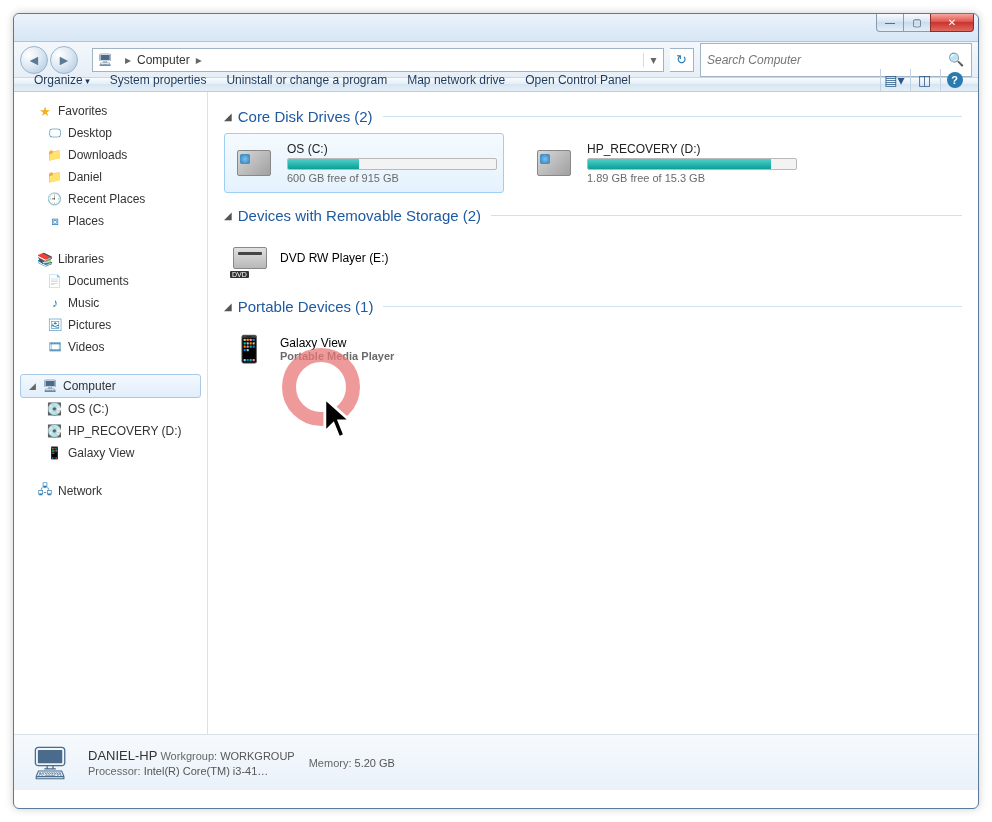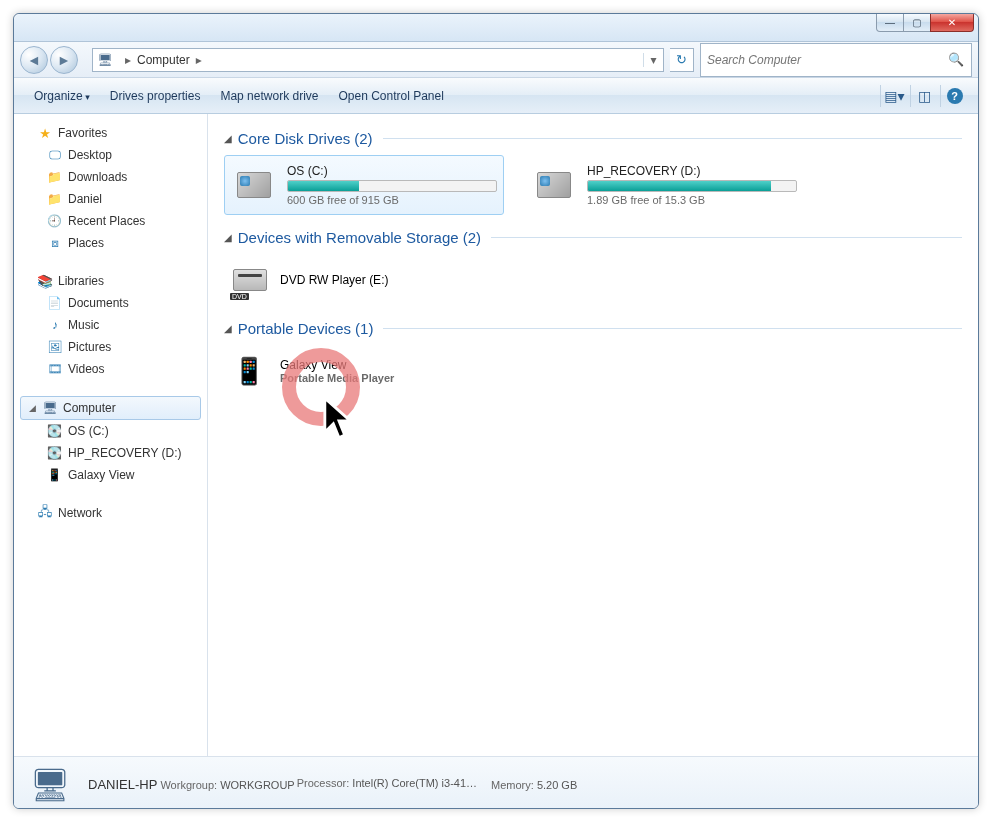--- a/index.html
+++ b/index.html
@@ -23,21 +23,21 @@
 .addr-icon { width: 16px; height: 16px; margin-right: 6px; display: flex; align-items: center; justify-content: center; }
 .addr-sep { margin: 0 6px; color: #666; }
 .addr-spacer { flex: 1; }
 .addr-drop { width: 16px; text-align: center; color: #666; border-left: 1px solid #d0dde8; padding-left: 4px; }
 .refresh-btn { width: 24px; height: 24px; border: 1px solid #a0b4c8; border-left: none; background: #fff; display: flex; align-items: center; justify-content: center; color: #2a7ab0; font-size: 13px; }
 .searchbox { width: 272px; height: 24px; border: 1px solid #a0b4c8; background: #fff; display: flex; align-items: center; padding: 16px 6px; }
 .searchbox input { flex: 1; border: none; outline: none; font-size: 12px; font-style: italic; color: #888; background: transparent; }
 .search-icon { color: #2a7ab0; font-size: 13px; }
 
 
-.toolbar { height: 36px; background: linear-gradient(to bottom,#f9fbfd,#e4eef7 48%,#d6e5f2 49%,#e6eff8); border-bottom: 1px solid #b8cde0; display: flex; align-items: center; padding: 0 10px; font-size: 12px; color: #1e395b; }
+.toolbar { height: 14px; background: linear-gradient(to bottom,#f9fbfd,#e4eef7 48%,#d6e5f2 49%,#e6eff8); border-bottom: 1px solid #b8cde0; display: flex; align-items: flex-end; padding: 0 10px; font-size: 12px; color: #1e395b; }
 .tb-item { padding: 4px 10px; cursor: default; }
 .tb-drop::after { content: " ▾"; font-size: 9px; color: #1e395b; }
 .tb-spacer { flex: 1; }
 .tb-iconbtn { width: 28px; height: 22px; display: flex; align-items: center; justify-content: center; color: #2a5a8a; border-left: 1px solid #c0d2e3; margin-left: 2px; font-size: 14px; }
 .help-icon { color: #fff; background: #2a7ab0; border-radius: 50%; width: 16px; height: 16px; font-size: 11px; display:flex; align-items:center; justify-content:center; font-weight:bold; }
 
 
 .body { display: flex; height: calc(100% - 28px - 36px - 32px - 56px); }
 .sidebar { width: 194px; border-right: 1px solid #d9e2ec; background: #fff; padding: 8px 0; font-size: 12px; overflow: hidden; }
 .tree-group { margin-bottom: 16px; }
@@ -65,21 +65,21 @@
 .drive-free { color: #6a6a6a; font-size: 11px; }
 
 .device { width: 280px; display: flex; gap: 10px; padding: 6px; align-items: center; }
 .dev-icon { width: 40px; height: 40px; display:flex; align-items:center; justify-content:center; font-size: 26px; position: relative; }
 .dev-badge { position:absolute; bottom:0; left:0; background:#333; color:#fff; font-size:7px; padding:0 2px; border-radius:1px; }
 .dev-sub { color: #6a6a6a; font-size: 11px; font-weight: bold; }
 
 
 .details { height: 56px; border-top: 1px solid #d9e2ec; background: linear-gradient(to bottom,#f6fafd,#e9f1f9); display: flex; align-items: center; padding: 6px 12px; font-size: 11px; color: #555; gap: 14px; }
 .details .comp-icon { width: 48px; height: 42px; display:flex; align-items:center; justify-content:center; font-size: 32px; color:#4a6b8c; }
-.det-col { display: flex; flex-direction: row; gap: 2px; }
+.det-col { display: flex; flex-direction: column; gap: 2px; }
 .det-lbl { color: #666; }
 .det-name { font-size: 13px; color: #333; }
 
 
 .click-ring { position: absolute; width: 78px; height: 78px; border: 14px solid rgba(232,120,120,.75); border-radius: 50%; pointer-events: none; }
 .cursor-arrow { position: absolute; width: 34px; height: 48px; pointer-events: none; }
 
 
 .star { color: #f5b01a; }
 .folder { color: #f4c04a; }
@@ -119,21 +119,22 @@
     </div>
     <div class="refresh-btn">↻</div>
     <div class="searchbox">
       <input placeholder="Search Computer" style="">
       <span class="search-icon">🔍</span>
     </div>
   </div>
 
   <div class="toolbar">
     <div class="tb-item tb-drop">Organize</div>
-    <div class="tb-item">Drives properties</div>
+    <div class="tb-item">System properties</div>
+    <div class="tb-item">Uninstall or change a program</div>
     <div class="tb-item">Map network drive</div>
     <div class="tb-item">Open Control Panel</div>
     <div class="tb-spacer"></div>
     <div class="tb-iconbtn">▤▾</div>
     <div class="tb-iconbtn">◫</div>
     <div class="tb-iconbtn">
         <span class="help-icon">?</span>
       </div>
   </div>
 

